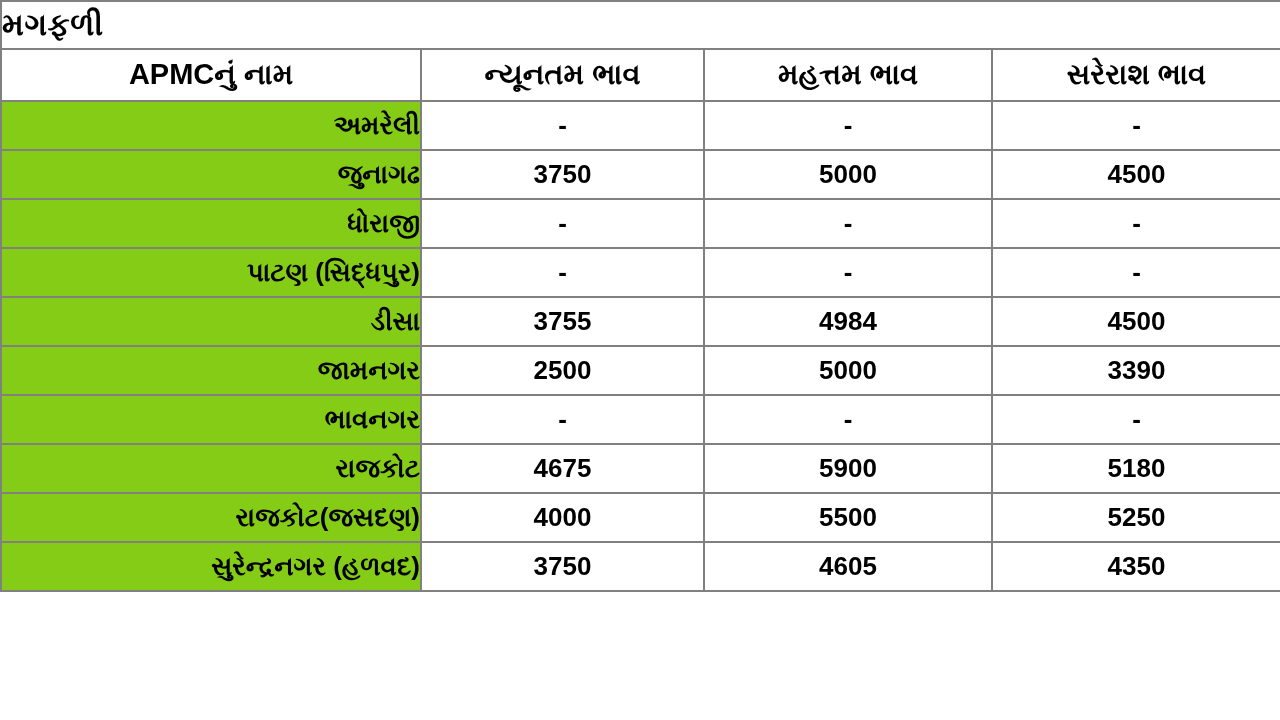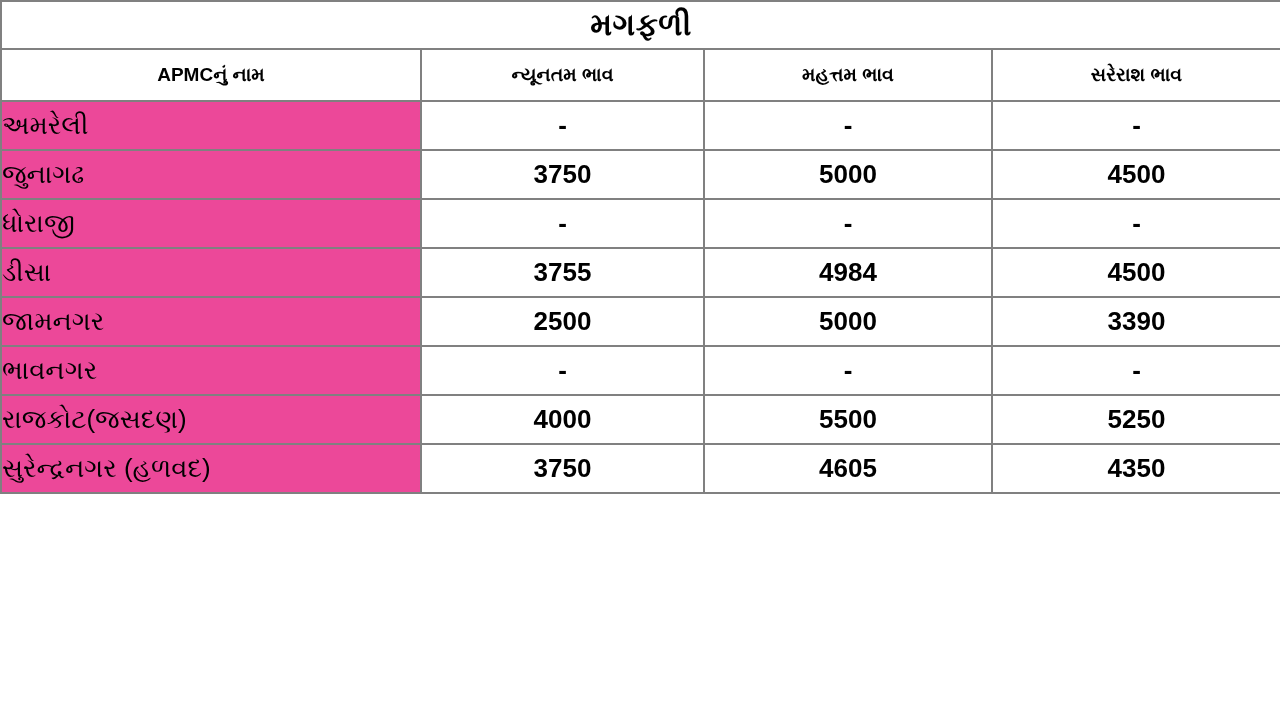--- a/index.html
+++ b/index.html
@@ -18,44 +18,44 @@
     table-layout: fixed;
     width: 1280px;
   }
   table.price-table td, table.price-table th {
     border: 2px solid #808080;
     padding: 0;
     margin: 0;
   }
   .title-cell {
     height: 46px;
-    text-align: center;
+    text-align: left;
     vertical-align: middle;
     font-size: 31px;
     font-weight: bold;
     color: #000000;
     background: #ffffff;
     letter-spacing: 0.5px;
   }
   .header-cell {
     height: 50px;
     text-align: center;
     vertical-align: middle;
-    font-size: 19px;
+    font-size: 29px;
     font-weight: bold;
     color: #000000;
     background: #ffffff;
   }
   .name-cell {
     height: 47px;
-    background: #ec4899;
+    background: #84cc16;
     font-size: 26px;
-    font-weight: normal;
+    font-weight: bold;
     color: #000000;
-    text-align: left;
+    text-align: right;
     padding-left: 10px;
     vertical-align: middle;
     white-space: nowrap;
     overflow: hidden;
   }
   .value-cell {
     height: 47px;
     background: #ffffff;
     font-size: 26px;
     font-weight: bold;
@@ -100,38 +100,50 @@
         <td class="value-cell">5000</td>
         <td class="value-cell">4500</td>
       </tr>
       <tr>
         <td class="name-cell">ધોરાજી</td>
         <td class="value-cell">-</td>
         <td class="value-cell">-</td>
         <td class="value-cell">-</td>
       </tr>
       <tr>
+        <td class="name-cell">પાટણ (સિદ્ધપુર)</td>
+        <td class="value-cell">-</td>
+        <td class="value-cell">-</td>
+        <td class="value-cell">-</td>
+      </tr>
+      <tr>
         <td class="name-cell">ડીસા</td>
         <td class="value-cell">3755</td>
         <td class="value-cell">4984</td>
         <td class="value-cell">4500</td>
       </tr>
       <tr>
         <td class="name-cell">જામનગર</td>
         <td class="value-cell">2500</td>
         <td class="value-cell">5000</td>
         <td class="value-cell">3390</td>
       </tr>
       <tr>
         <td class="name-cell">ભાવનગર</td>
         <td class="value-cell">-</td>
         <td class="value-cell">-</td>
         <td class="value-cell">-</td>
       </tr>
       <tr>
+        <td class="name-cell">રાજકોટ</td>
+        <td class="value-cell">4675</td>
+        <td class="value-cell">5900</td>
+        <td class="value-cell">5180</td>
+      </tr>
+      <tr>
         <td class="name-cell">રાજકોટ(જસદણ)</td>
         <td class="value-cell">4000</td>
         <td class="value-cell">5500</td>
         <td class="value-cell">5250</td>
       </tr>
       <tr>
         <td class="name-cell">સુરેન્દ્રનગર (હળવદ)</td>
         <td class="value-cell">3750</td>
         <td class="value-cell">4605</td>
         <td class="value-cell">4350</td>

